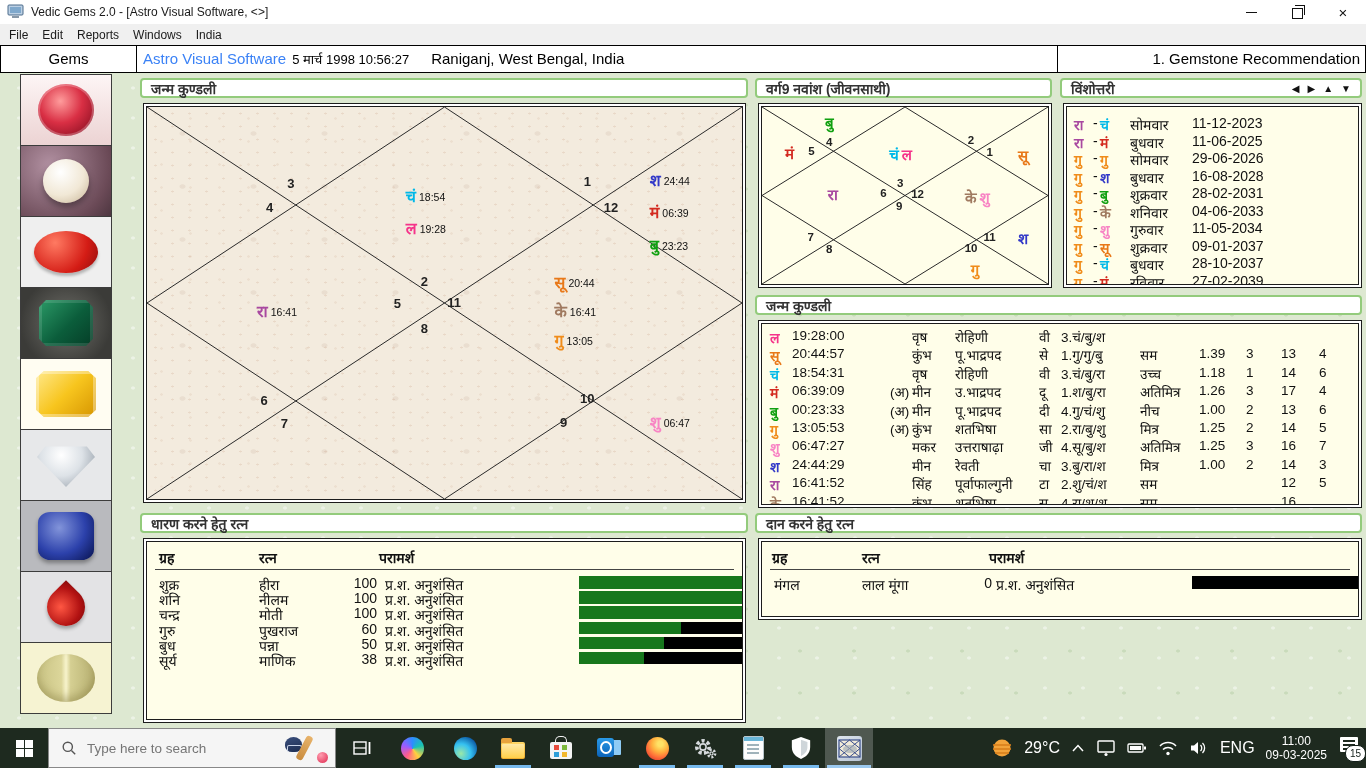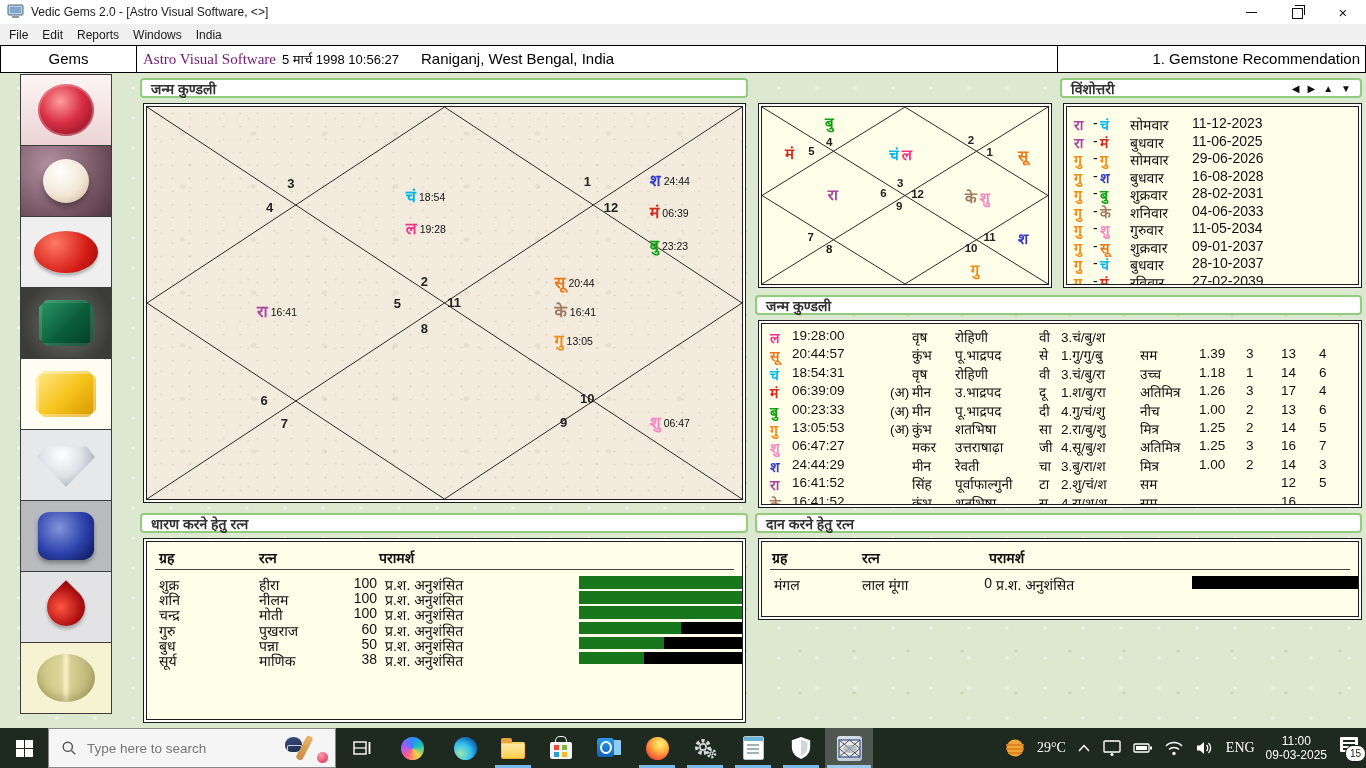--- a/index.html
+++ b/index.html
@@ -16,21 +16,21 @@
   .wc-restore-glyph:before{content:"";position:absolute;left:2px;top:-4px;width:9px;height:9px;border:1.2px solid #111;border-left:none;border-bottom:none;}
   .wc-close-glyph{font-size:15px;color:#111;line-height:1;}
   
   #menubar{position:absolute;left:0;top:24px;width:1366px;height:21px;background:#f0f0f0;display:flex;align-items:center;}
   .menu-item{font-size:12px;color:#1a1a1a;padding:0 7px;height:21px;display:flex;align-items:center;}
   .menu-item:first-child{margin-left:2px;}
   
   #headerbar{position:absolute;left:0;top:45px;width:1364px;height:26px;background:#ffffff;border:1px solid #000;display:flex;align-items:center;}
   #hdr-gems{width:135px;text-align:center;font-size:15px;color:#000;border-right:1px solid #000;height:26px;line-height:26px;}
   #hdr-main{flex:1;padding-left:6px;display:flex;align-items:baseline;height:26px;line-height:26px;}
-  #hdr-app{font-size:15px;color:#701a75;font-family:Liberation Serif, serif;}
+  #hdr-app{font-size:15px;color:#3b82f6;}
   #hdr-datetime{font-size:13px;color:#000;margin-left:6px;}
   #hdr-place{font-size:15px;color:#000;margin-left:22px;}
   #hdr-right{width:302px;border-left:1px solid #000;height:26px;line-height:26px;text-align:right;padding-right:5px;font-size:15px;color:#000;}
   
   #main{position:absolute;left:0;top:73px;width:1366px;height:655px;
     background-color:#dde8d1;
     background-image:radial-gradient(rgba(255,255,255,.45) 1.5px,transparent 2.5px),
                      radial-gradient(rgba(150,185,130,.28) 1.5px,transparent 2.5px);
     background-size:38px 30px,54px 42px;background-position:0 0,17px 11px;}
   
@@ -148,21 +148,21 @@
   .ico-outlook{position:relative;width:24px;height:20px;}
   .ico-outlook .page{position:absolute;right:0;top:2px;width:14px;height:15px;background:#8ecbf5;border-radius:1px;}
   .ico-outlook .o{position:absolute;left:0;top:0;width:17px;height:19px;background:linear-gradient(180deg,#2a9ae8,#0b63b8);border-radius:3px;display:flex;align-items:center;justify-content:center;}
   .ico-outlook .o:before{content:"";width:8px;height:9px;border:2.4px solid #fff;border-radius:50%;}
   .ico-notepad{position:relative;width:19px;height:22px;background:#fdfdfd;border-radius:2px;border:1px solid #b9c6cc;}
   .ico-notepad:before{content:"";position:absolute;left:0;top:0;right:0;height:4px;background:#69b6d8;}
   .ico-notepad:after{content:"";position:absolute;left:3px;top:7px;width:12px;height:1.6px;background:#9fb2ba;box-shadow:0 4px 0 #9fb2ba,0 8px 0 #9fb2ba;}
   .ico-app{position:relative;width:25px;height:25px;background:linear-gradient(135deg,#dfe6ee,#b8c4d4);border-radius:3px;overflow:hidden;}
   
   #tray{position:absolute;right:2px;top:0;height:40px;display:flex;align-items:center;gap:11px;color:#fff;}
-  #tray .t-txt{font-size:14px;color:#fff;font-family:Liberation Serif, serif;}
+  #tray .t-txt{font-size:16px;color:#fff;}
   #clock{text-align:center;font-size:12px;line-height:14px;color:#fff;}
   #notif{position:relative;width:26px;height:24px;}
   #notif .pane{position:absolute;left:2px;top:1px;width:18px;height:15px;background:#fff;border-radius:1px;}
   #notif .pane:before{content:"";position:absolute;left:3px;top:3px;width:12px;height:1.6px;background:#1e2a1f;box-shadow:0 4px 0 #1e2a1f,0 8px 0 #1e2a1f;}
   #notif .count{position:absolute;right:-2px;bottom:-2px;min-width:15px;height:15px;border-radius:8px;background:#fff;color:#14201a;font-size:10px;line-height:15px;text-align:center;padding:0 2px;border:1px solid #14201a;}
 </style>
 </head>
 <body>
 
 <div id="titlebar">
@@ -297,20 +297,23 @@
           <span class="pchar" style="color: rgb(168, 72, 160);">रा</span>
           <span class="ptime">16:41</span>
         </span>
         <span class="planet" style="left: 84.5%; top: 80.5%;">
           <span class="pchar" style="color: rgb(248, 132, 196);">शु</span>
           <span class="ptime">06:47</span>
         </span>
       </div>
   </div>
 
+  <div class="capsule" style="left:755px;top:5px;width:297px;">
+    <span class="cap-title">वर्ग9  नवांश    (जीवनसाथी)</span>
+  </div>
   <div class="pbox" style="left:758px;top:30px;width:294px;height:185px;">
     <div class="pbox-in bg-cream" id="nv-box">
       <svg class="chart-lines" viewBox="0 0 100 100" preserveAspectRatio="none">
         <g stroke="#2a2a2a" stroke-width="1" fill="none">
           <line x1="0" y1="0" x2="100" y2="100" vector-effect="non-scaling-stroke"></line>
           <line x1="100" y1="0" x2="0" y2="100" vector-effect="non-scaling-stroke"></line>
           <polyline points="50,0 100,50 50,100 0,50 50,0" vector-effect="non-scaling-stroke"></polyline>
         </g>
       </svg>
     <span class="house" style="left: 23.5%; top: 19.5%;">4</span>

